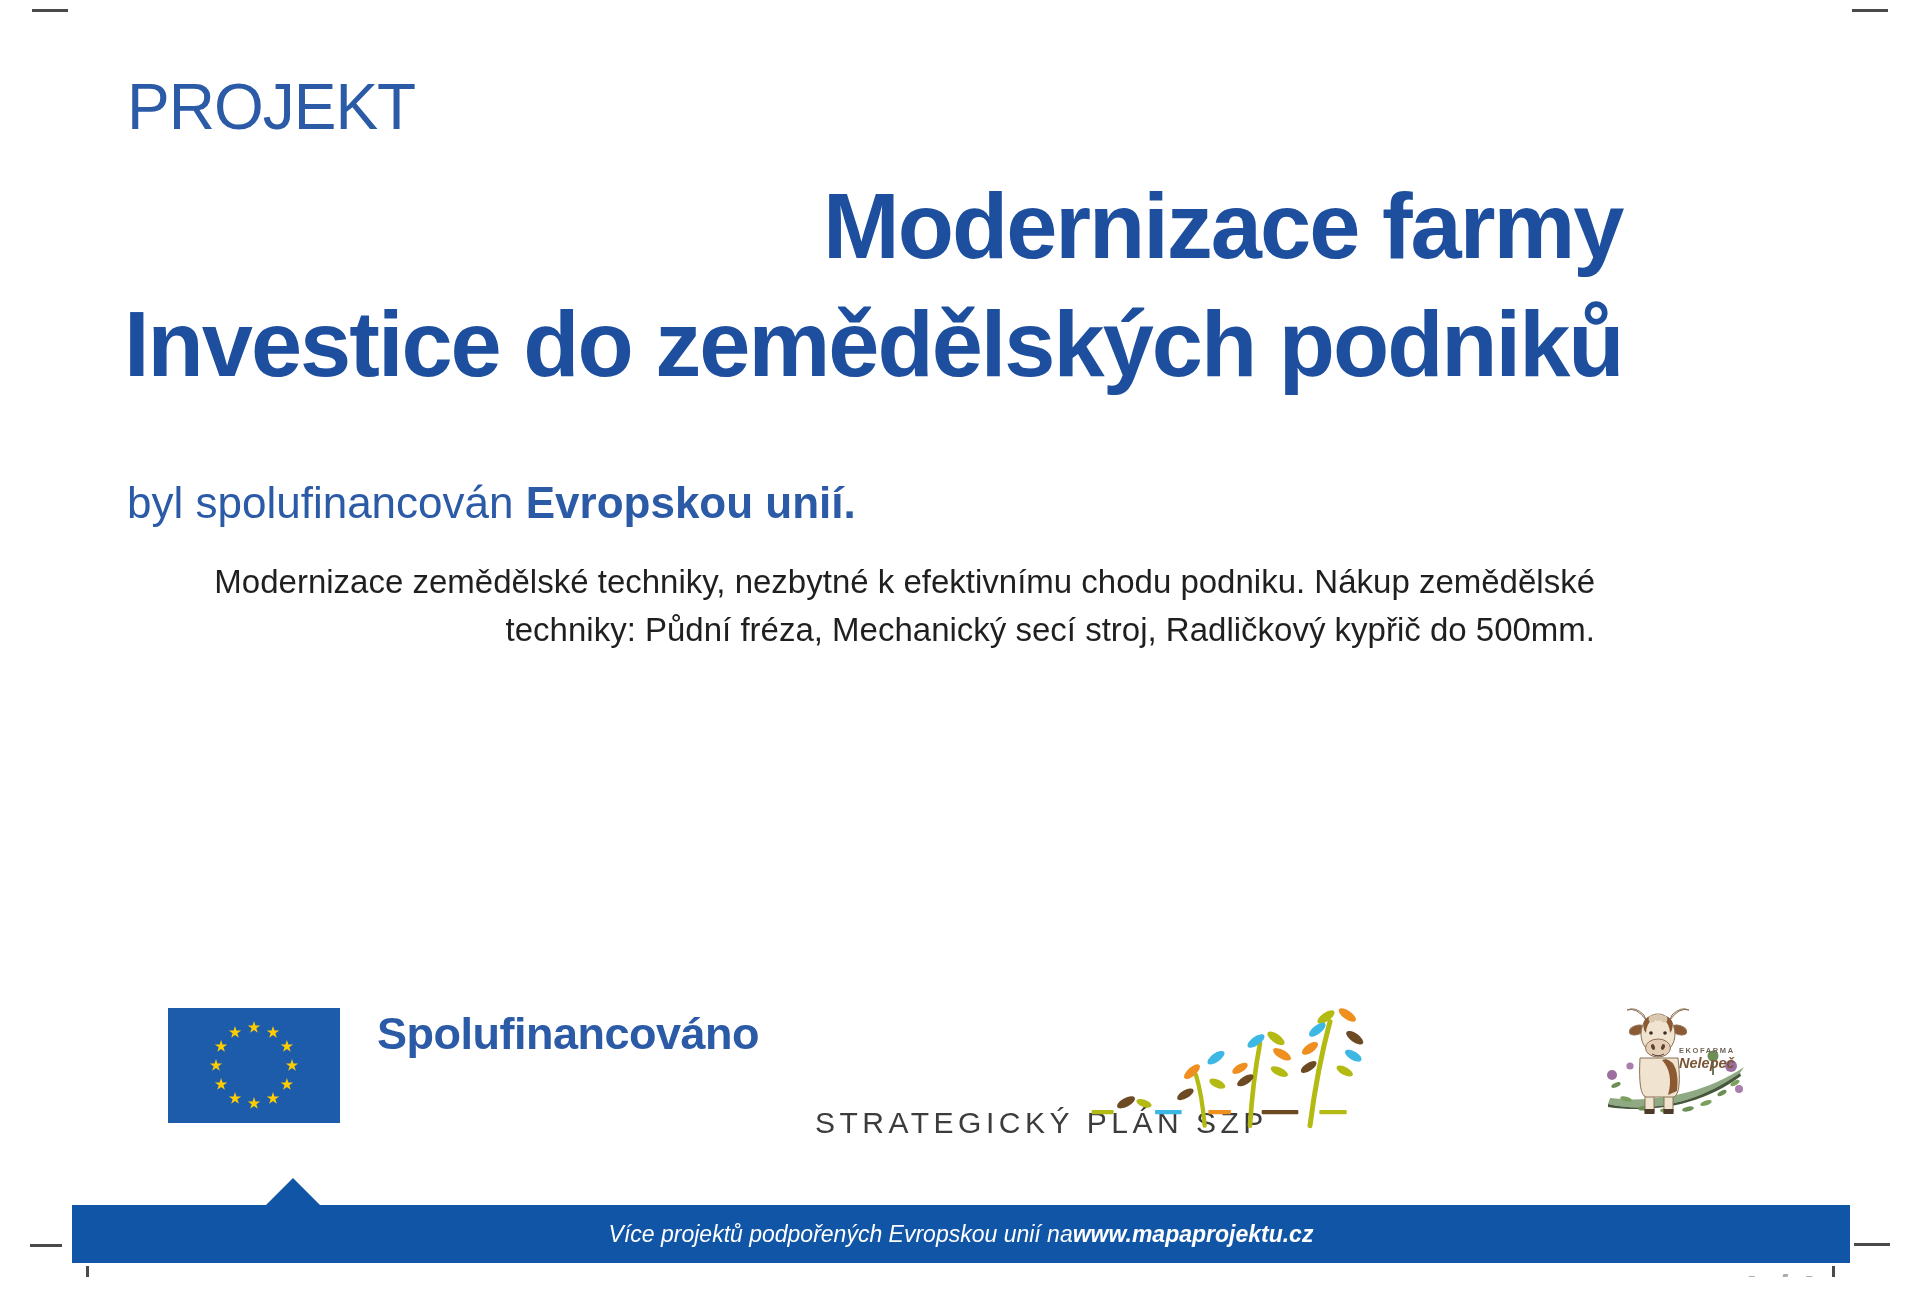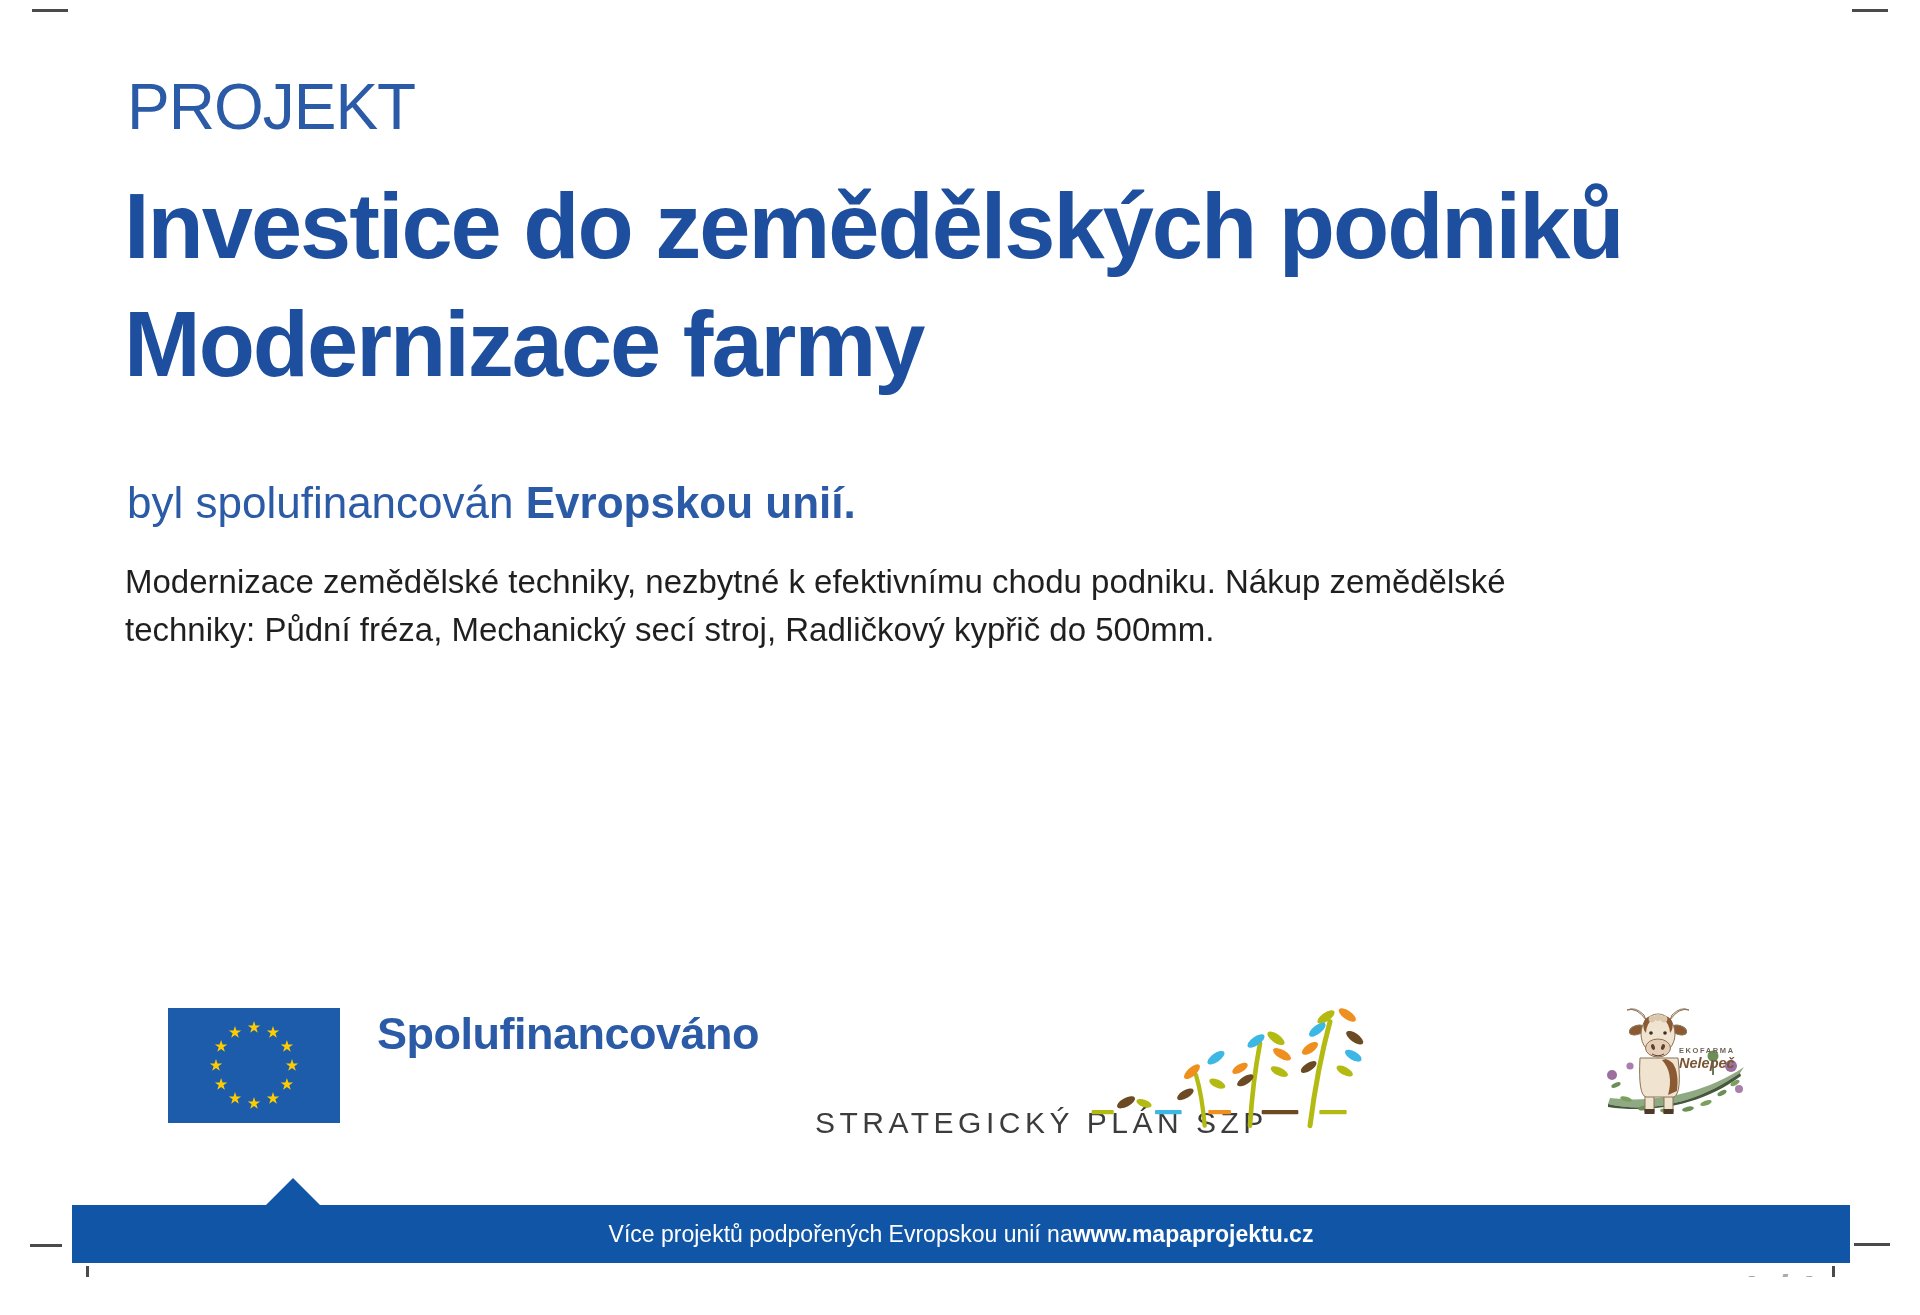--- a/index.html
+++ b/index.html
@@ -6,21 +6,21 @@
     --title-blue:#1d4f9e;
     --text-blue:#2b5aa6;
     --flag-blue:#1d5cab;
     --bar-blue:#1156a6;
     --ink:#1f1f1f;
   }
   *{margin:0;padding:0;box-sizing:border-box;}
   html,body{background:#ffffff;}
   body{font-family:"Liberation Sans","DejaVu Sans",sans-serif;}
   .page{
-    position:relative;width:1920px;height:1277px;background:#ffffff;overflow:hidden;
+    position:relative;width:1920px;height:1277px;background:#ffffff;overflow:hidden;text-align:right;
   }
   
   .mark{position:absolute;background:#4a4a4a;}
   .mark-tl{left:32px;top:9px;width:36px;height:3px;}
   .mark-tr{left:1852px;top:9px;width:36px;height:3px;}
   .mark-bl-h{left:30px;top:1244px;width:32px;height:3px;}
   .mark-bl-v{left:86px;top:1266px;width:3px;height:36px;}
   .mark-br-v{left:1832px;top:1266px;width:3px;height:36px;}
   .mark-br-h{left:1854px;top:1243px;width:36px;height:3px;}
 
@@ -63,41 +63,41 @@
   
   .footer-pointer{
     position:absolute;left:265px;top:1178px;width:0;height:0;
     border-left:28px solid transparent;border-right:28px solid transparent;
     border-bottom:28px solid var(--bar-blue);
   }
   .footer-bar{
     position:absolute;left:72px;top:1205px;width:1778px;height:58px;
     background:var(--bar-blue);
     display:flex;align-items:center;justify-content:center;
-    color:#ffffff;font-size:23px;
+    color:#ffffff;font-size:23px;font-style:italic;
   }
   .footer-bar .url{font-weight:bold;}
   .page-indicator{
     position:absolute;left:1733px;top:1262px;
     font-size:64px;color:#ababab;letter-spacing:2px;
   }
 </style>
 </head>
 <body>
 
 <div class="page">
 
   <div class="mark mark-tl"></div>
   <div class="mark mark-tr"></div>
 
   <div class="eyebrow">PROJEKT</div>
 
   <h1 class="title">
+    <div>Modernizace farmy</div>
     <div>Investice do zemědělských podniků</div>
-    <div>Modernizace farmy</div>
   </h1>
 
   <div class="subtitle"><span>byl spolufinancován </span><span class="em">Evropskou unií.</span></div>
 
   <p class="description">Modernizace zemědělské techniky, nezbytné k efektivnímu chodu podniku. Nákup zemědělské techniky: Půdní fréza, Mechanický secí stroj, Radličkový kypřič do 500mm.</p>
 
   <div class="eu-logo">
     <svg class="eu-flag" viewBox="0 0 172 115" xmlns="http://www.w3.org/2000/svg">
       <defs>
         <path id="eustar" d="M0,-6.5 L1.46,-2.01 L6.18,-2.01 L2.36,0.77 L3.82,5.26 L0,2.48 L-3.82,5.26 L-2.36,0.77 L-6.18,-2.01 L-1.46,-2.01 Z" fill="#ffcc00"></path>

